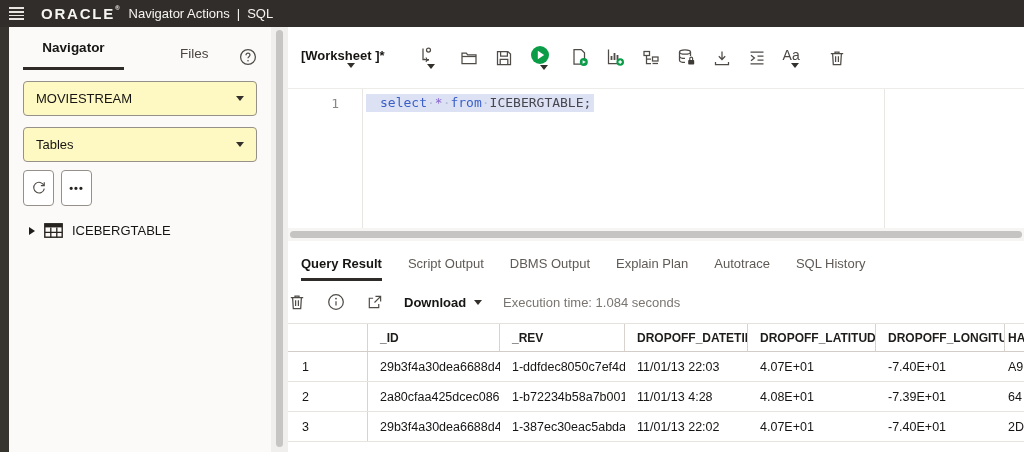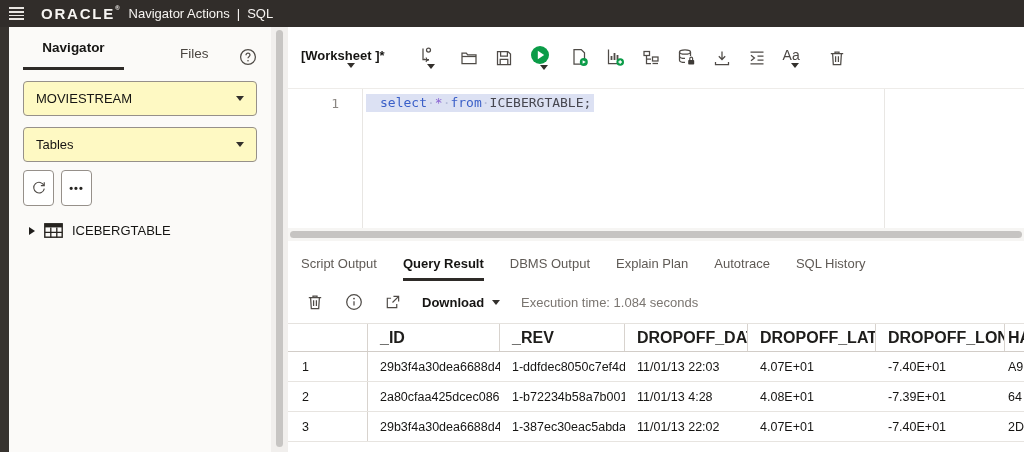--- a/index.html
+++ b/index.html
@@ -71,29 +71,29 @@
   .codepane { flex:1; padding:6px 0 0 3px; cursor:text; }
   .hl { background:#DCE1F3; padding:1px 3px 2px 14px; }
   .kw { color:#3A5FC8; } .star { color:#8A63D2; } .wsdot { color:#B4BCD9; } .ident { color:#474750; }
   .editor-vline { position:absolute; left:596px; top:0; bottom:0; width:1px; background:#E9E7E4; }
 
   
   .results { flex:1; display:flex; flex-direction:column; min-height:0; }
   .res-tabs { display:flex; align-items:flex-end; height:40px; padding-left:13px; gap:26px; }
   .rtab { font-size:13px; color:#5F5A55; padding-bottom:10px; cursor:pointer; white-space:nowrap; }
   .rtab.active { font-weight:bold; color:#161513; border-bottom:3px solid #2E2B28; padding-bottom:7px; }
-  .res-toolbar { height:42px; display:flex; align-items:center; padding-left:18px; gap:21px; }
+  .res-toolbar { height:42px; display:flex; align-items:center; gap:21px; }
   .dl { display:flex; align-items:center; gap:8px; cursor:pointer; }
   .dl-label { font-size:13px; font-weight:bold; }
   .exec { font-size:13px; color:#7A7570; margin-left:0; }
 
   
   .grid { flex:1; border-top:1px solid #E5E2DE; overflow:hidden; font-size:12.5px; }
   .g-header { display:flex; height:28px; border-bottom:1px solid #D2CDC8;
-    font-weight:bold; font-size:16px; color:#1E1D1B; }
+    font-weight:bold; font-size:12px; color:#1E1D1B; }
   .g-hc { border-right:1px solid #D8D3CE; padding-left:12px; display:flex;
     align-items:center; overflow:hidden; white-space:nowrap; cursor:pointer; }
   .g-row { display:flex; height:30px; border-bottom:1px solid #E7E4E0; background:#fff; }
   .g-num { width:80px; border-right:1px solid #D8D3CE; padding-left:14px;
     display:flex; align-items:center; background:#fff; }
   .g-cell { padding-left:12px; display:flex; align-items:center;
     white-space:nowrap; overflow:hidden; }
   .c0 { width:132px; } .c1 { width:125px; } .c2 { width:123px; }
   .c3 { width:128px; } .c4 { width:129px; }
   .c5 { flex:1; padding-left:3px; min-width:0; }
@@ -283,22 +283,22 @@
       </div>
       <div class="editor-vline"></div>
     </div>
 
     <div class="h-split">
         <div class="h-thumb"></div>
       </div>
 
     <div class="results">
       <div class="res-tabs">
+        <span class="rtab active">Query Result</span>
         <span class="rtab">Script Output</span>
-        <span class="rtab active">Query Result</span>
         <span class="rtab">DBMS Output</span>
         <span class="rtab">Explain Plan</span>
         <span class="rtab">Autotrace</span>
         <span class="rtab">SQL History</span>
       </div>
 
       <div class="res-toolbar">
         <span class="titem" style="margin:0;">
           <svg width="18" height="18" viewBox="0 0 18 18" class="ic">
             <path d="M2.8 4.5h12.4M7 4.5V3h4v1.5M4.6 4.5l.7 11h7.4l.7-11"></path>

